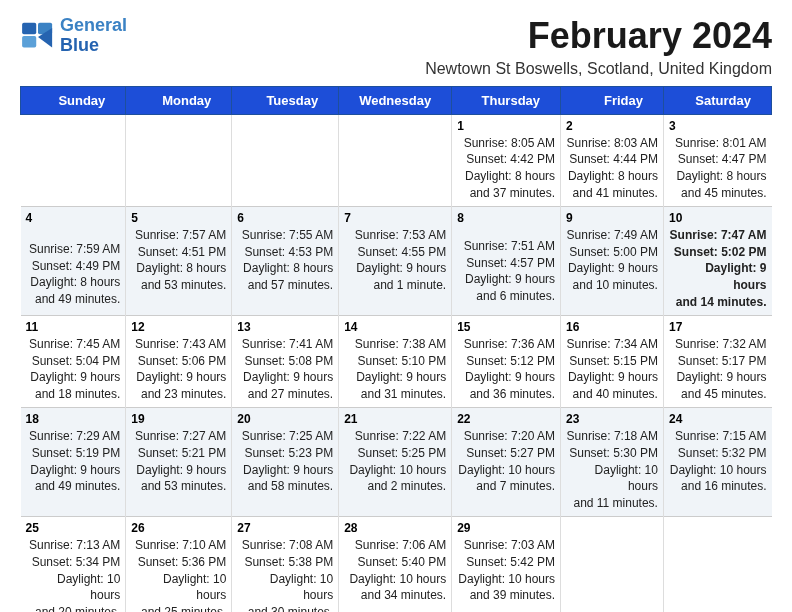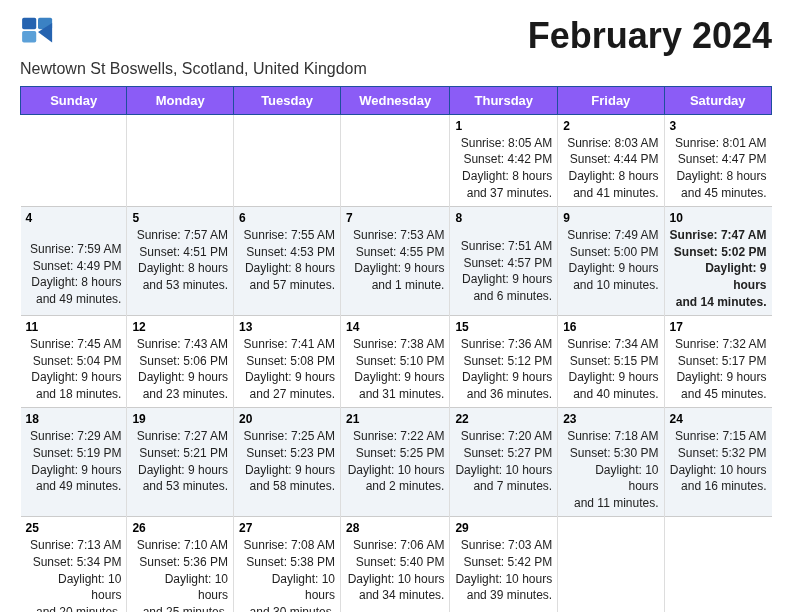--- a/index.html
+++ b/index.html
@@ -39,35 +39,35 @@
     }
     .month-title {
       font-size: 36px;
       font-weight: bold;
       color: #1a1a1a;
       line-height: 1.1;
     }
     .location-subtitle {
       font-size: 16px;
       color: #333;
-      text-align: left;
+      text-align: right;
       margin-bottom: 8px;
     }
     table {
       width: 100%;
       border-collapse: collapse;
       font-size: 11px;
     }
     thead tr th {
-      background-color: #8b5cf6;
+      background-color: #1d4ed8;
       color: #fff;
       font-weight: bold;
       font-size: 13px;
-      padding: 6px 5px;
-      text-align: center;
+      padding: 6px 20px;
+      text-align: right;
       border: 1px solid #1e4f9c;
     }
     tbody tr {
       border-bottom: 1px solid #ccc;
     }
     tbody tr:nth-child(even) {
       background-color: #f0f4f8;
     }
     tbody tr:nth-child(odd) {
       background-color: #fff;
@@ -97,20 +97,24 @@
 <body>
 
 <div class="header-area">
   <div class="logo">
     <svg class="logo-icon" viewBox="0 0 40 34" xmlns="http://www.w3.org/2000/svg">
       <rect x="2" y="2" width="16" height="13" rx="2" fill="#2563b0"></rect>
       <rect x="20" y="2" width="16" height="13" rx="2" fill="#3b82c4"></rect>
       <polygon points="20,18 36,8 36,30" fill="#2563b0"></polygon>
       <rect x="2" y="17" width="16" height="13" rx="2" fill="#5ba0d8"></rect>
     </svg>
+    <div class="logo-text">
+      <div><span>General</span></div>
+      <div style="color:#2563b0;">Blue</div>
+    </div>
   </div>
   <div class="title-area">
     <div class="month-title">February 2024</div>
   </div>
 </div>
 
 <div class="location-subtitle">Newtown St Boswells, Scotland, United Kingdom</div>
 
 <table>
   <thead>

